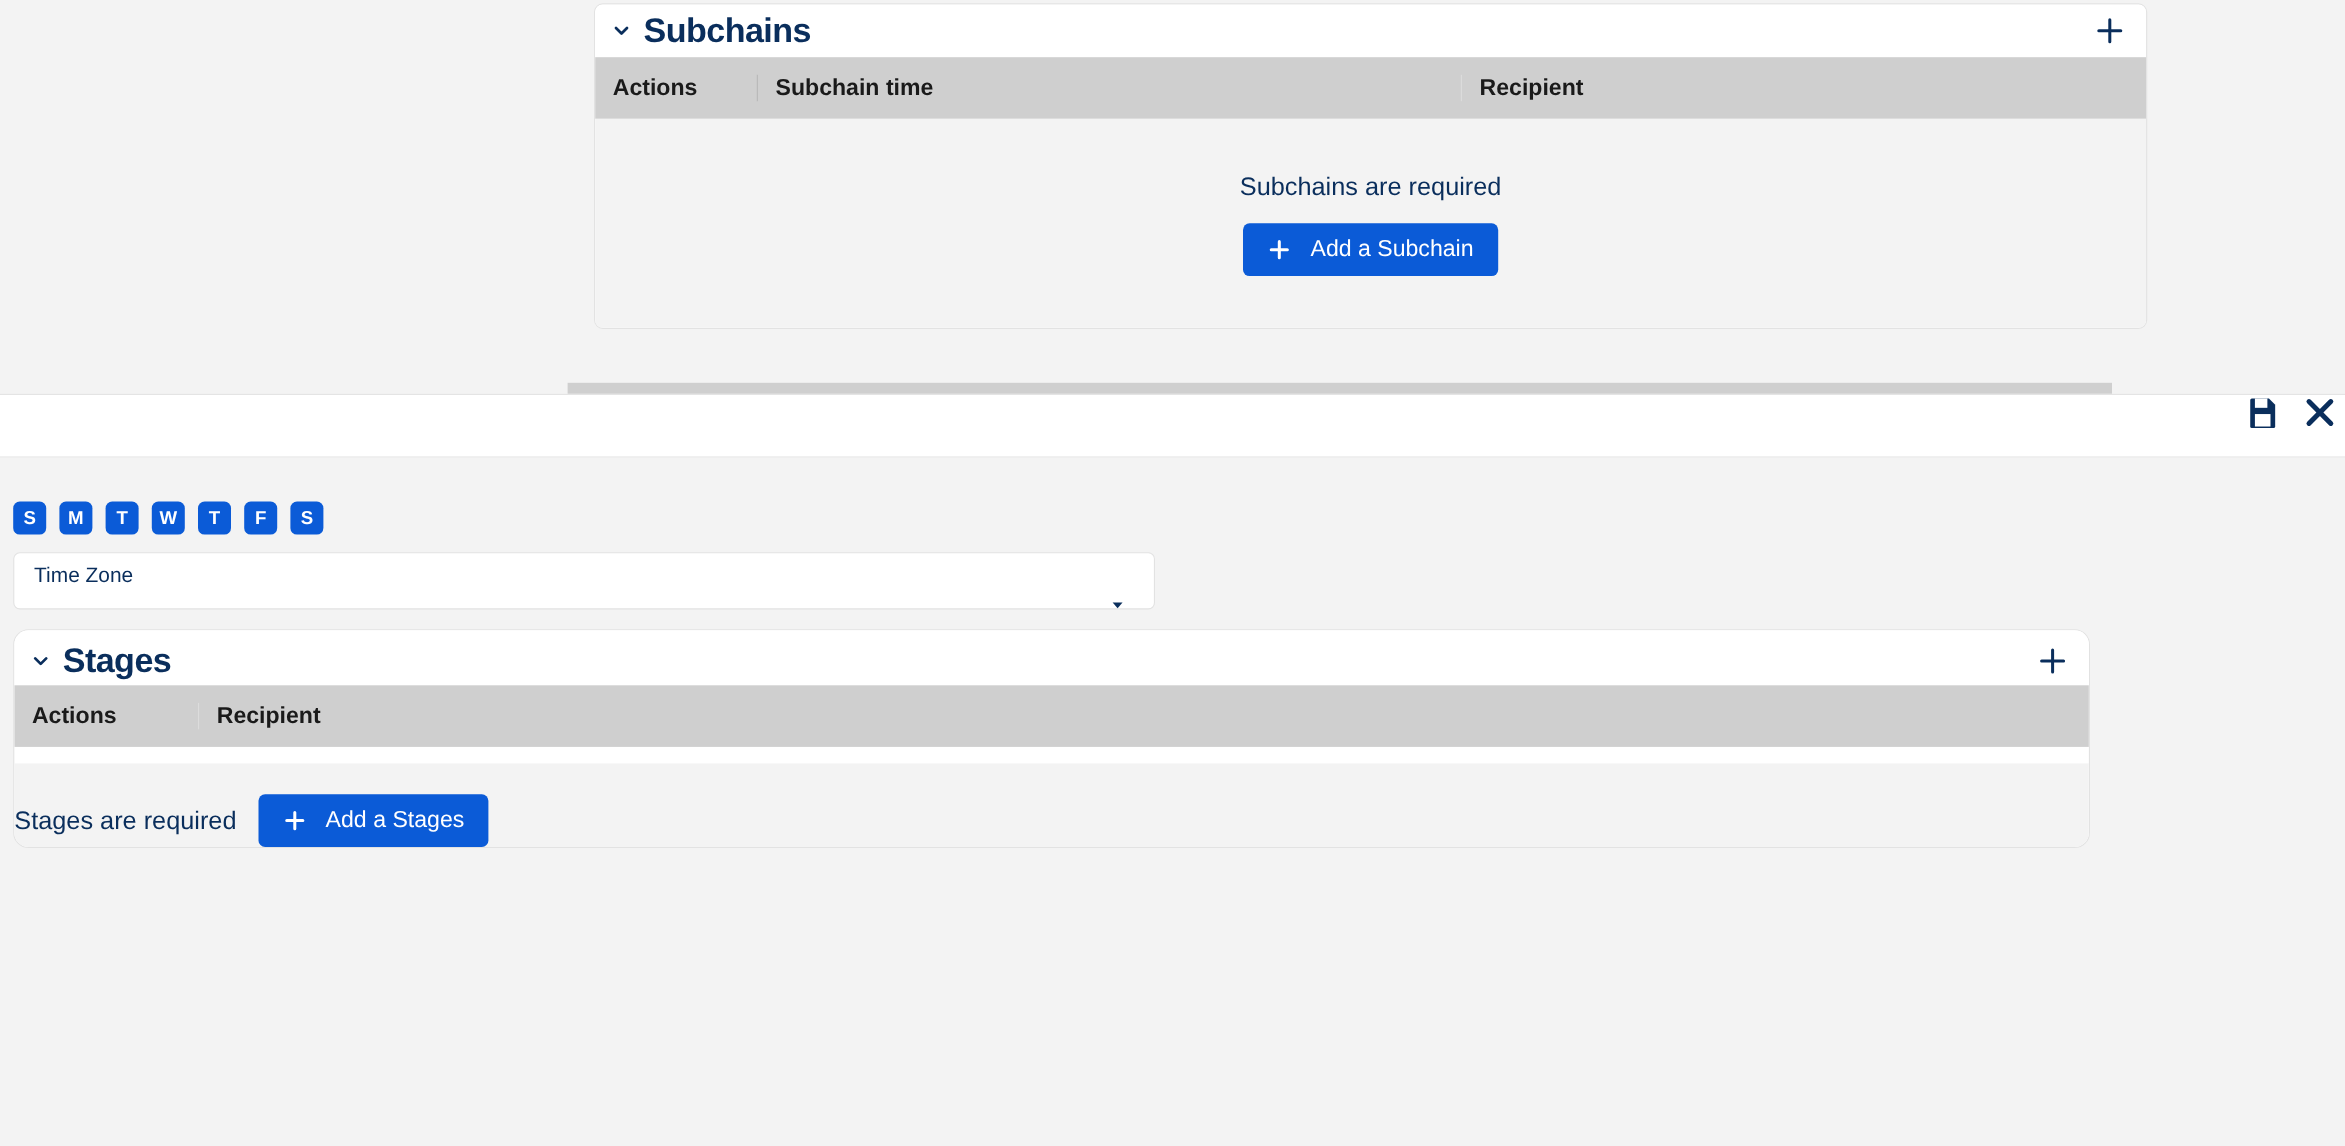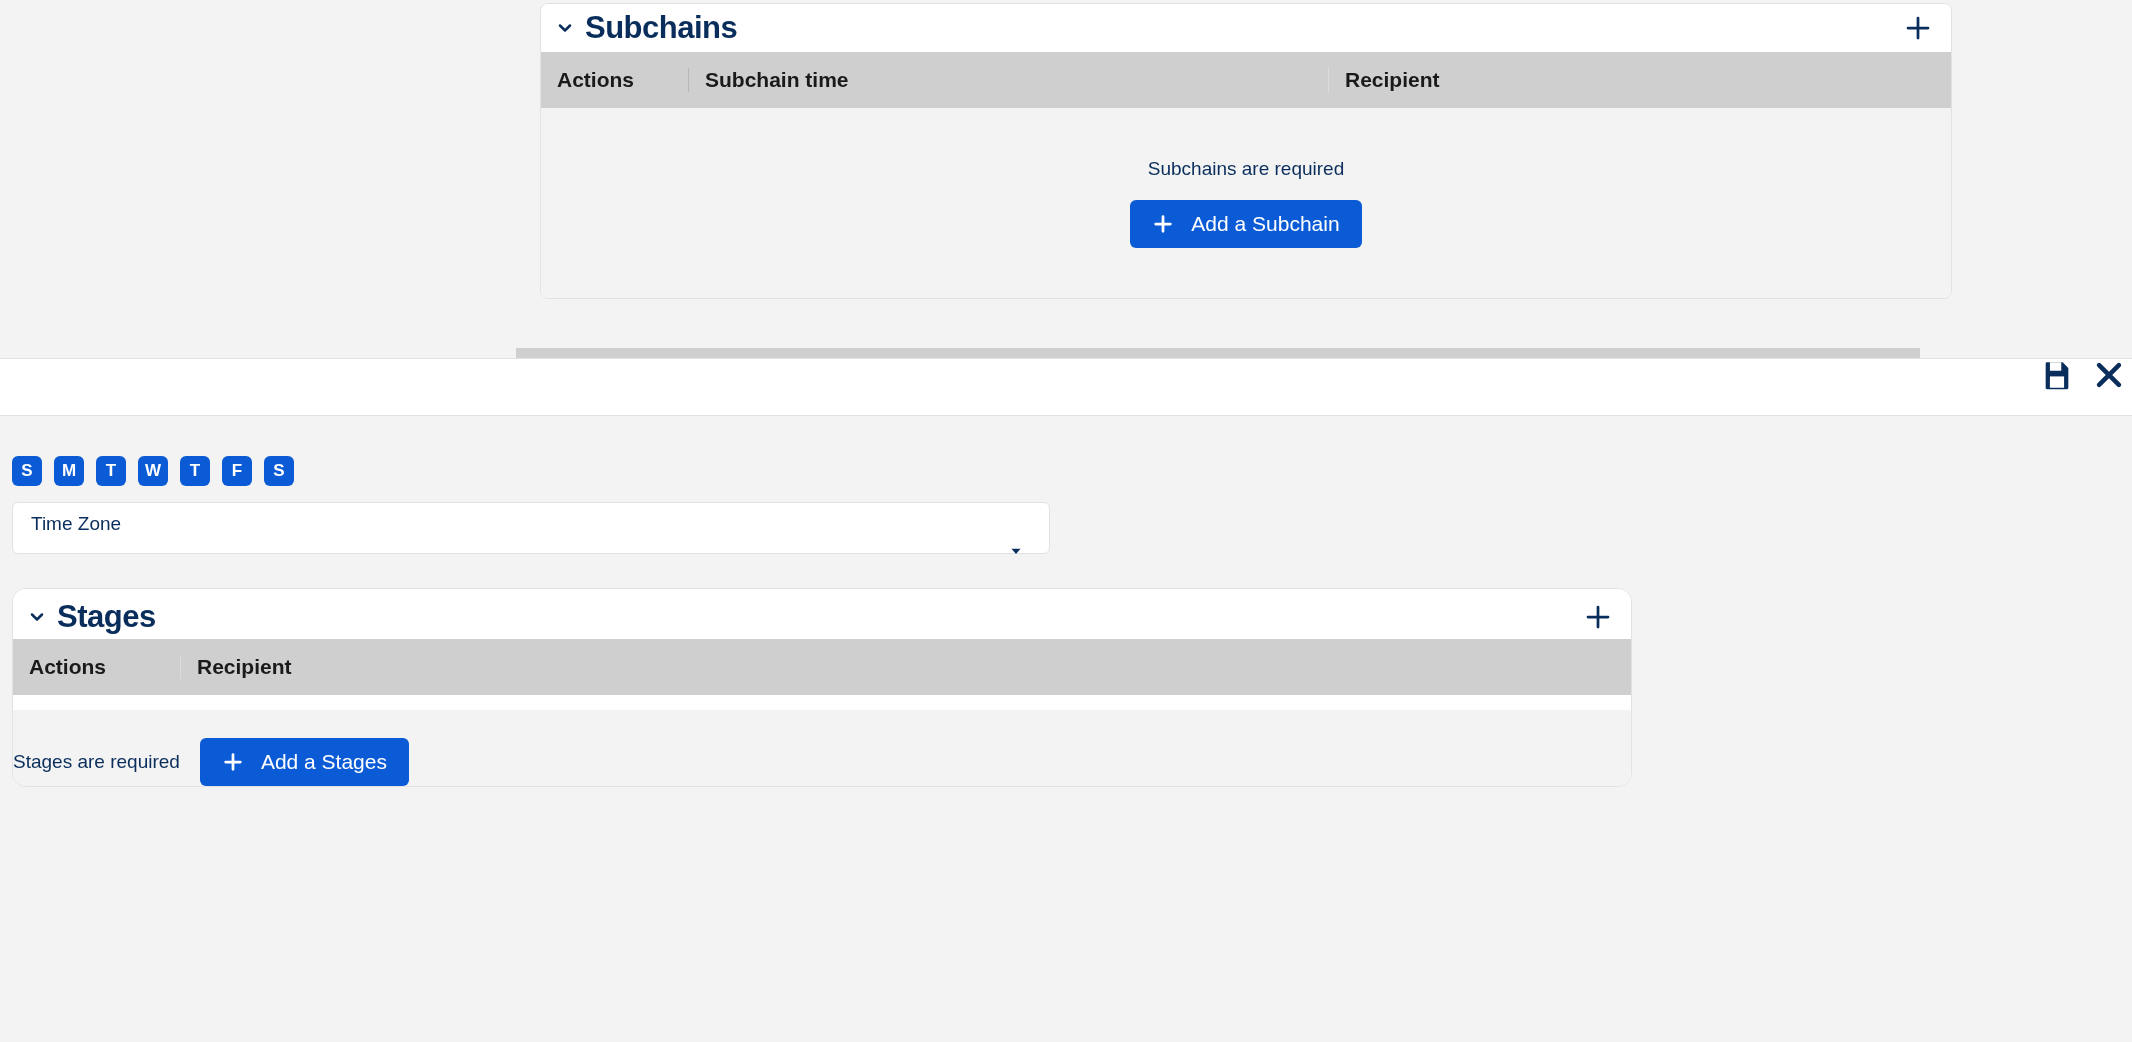--- a/index.html
+++ b/index.html
@@ -78,21 +78,21 @@
     flex-direction: column;
     align-items: center;
     justify-content: center;
     gap: 20px;
     padding-top: 30px;
     padding-bottom: 30px;
   }
   .req-text {
     color: #0a2e5c;
     font-weight: 500;
-    font-size: 19px;
+    font-size: 23px;
   }
   .primary-btn {
     background: #0b5bd7;
     color: #ffffff;
     border: none;
     border-radius: 6px;
     padding: 12px 22px;
     font-size: 21px;
     font-weight: 500;
     display: inline-flex;
@@ -195,21 +195,21 @@
   }
 
   
   .tz {
     width: 1038px;
     background: #ffffff;
     border: 1px solid #e2e2e2;
     border-radius: 6px;
     padding: 10px 18px 12px 18px;
     position: relative;
-    margin-bottom: 34px;
+    margin-bottom: 18px;
   }
   .tz-label {
     font-size: 19px;
     color: #0a2e5c;
     font-weight: 500;
     margin-bottom: 6px;
   }
   .tz-value {
     font-size: 24px;
     color: #0a2e5c;
@@ -217,21 +217,21 @@
   }
   .tz-caret {
     position: absolute;
     right: 24px;
     top: 38px;
     width: 18px; height: 18px;
   }
 
   
   .card-stages {
-    width: 1620px;
+    width: 1888px;
     border-radius: 14px;
   }
   .card-stages .card-header {
     padding: 10px 18px 4px 14px;
   }
   .card-stages .card-title { font-size: 31px; }
   .ths2 {
     display: flex;
     background: #cfcfcf;
     height: 56px;

